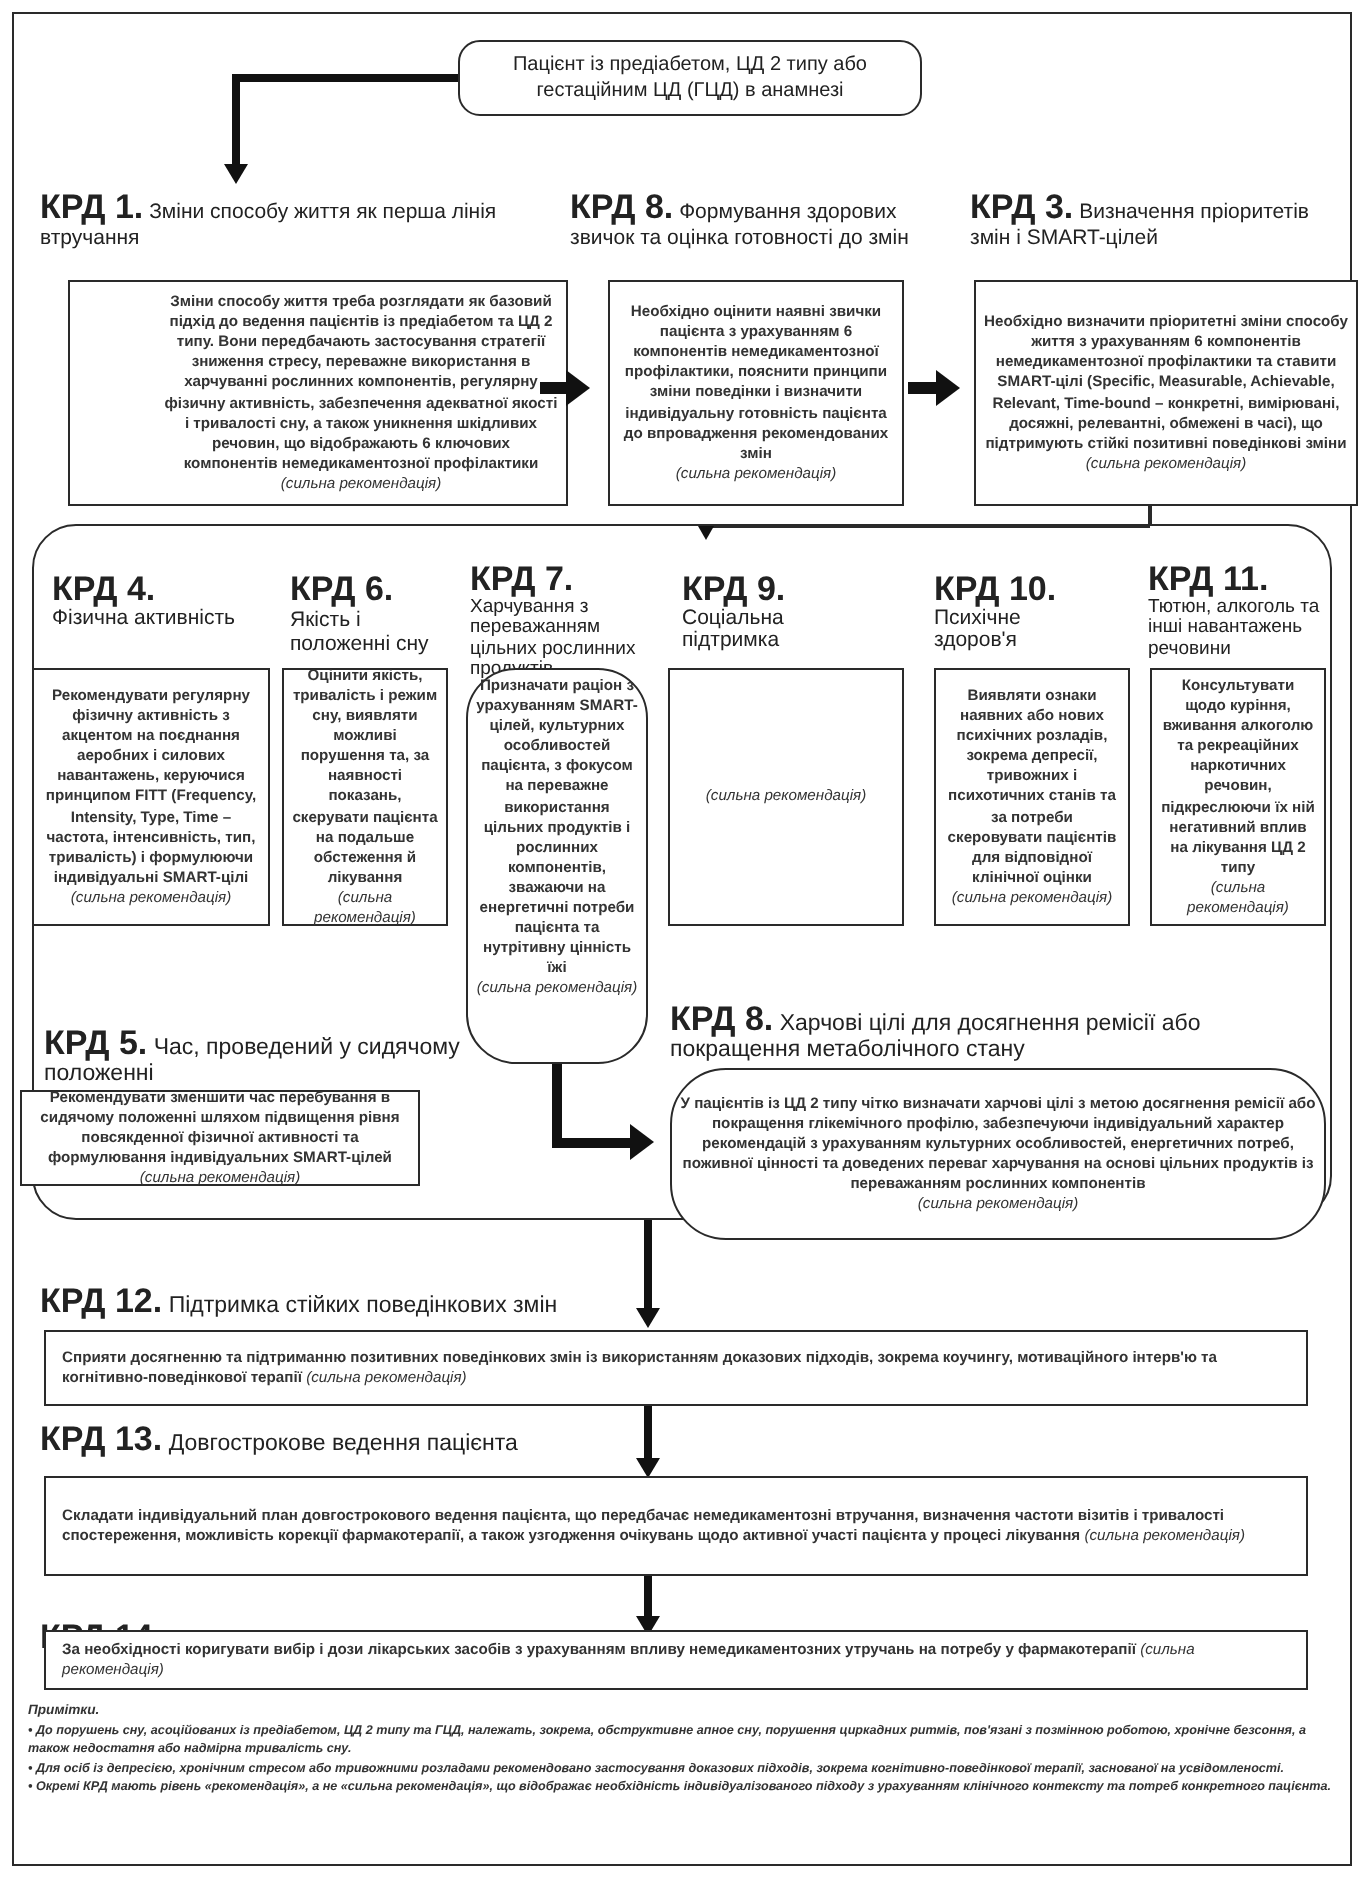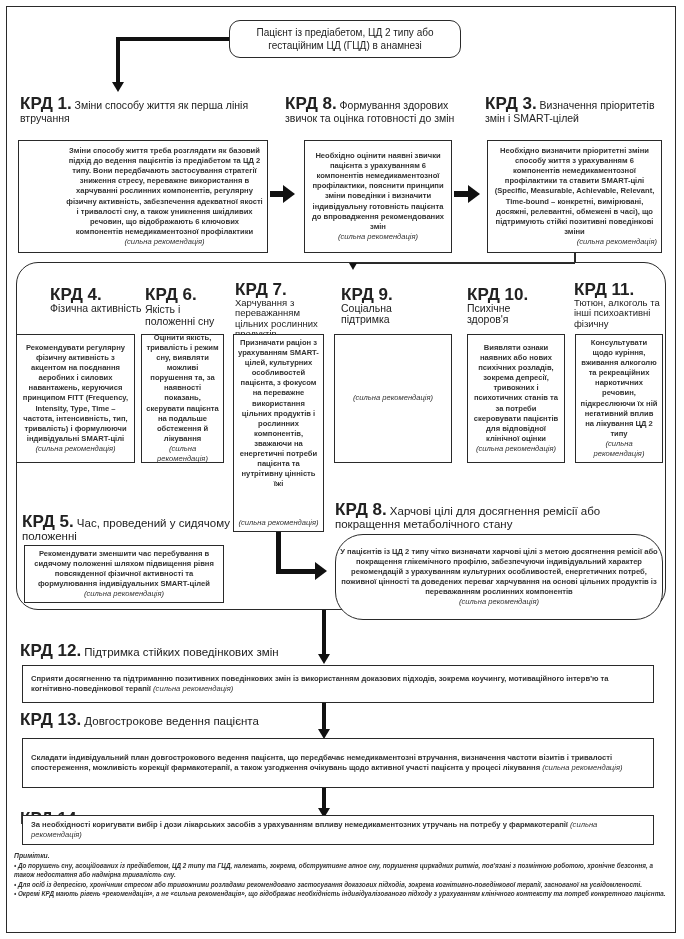--- a/index.html
+++ b/index.html
@@ -48,95 +48,95 @@
 <div class="hdr" style="left:20px;top:98px;width:250px;">
   <span class="code">КРД 1.</span> <span>Зміни способу життя як перша лінія втручання</span>
 </div>
 <div class="hdr" style="left:285px;top:98px;width:170px;">
   <span class="code">КРД 8.</span> <span>Формування здорових звичок та оцінка готовності до змін</span>
 </div>
 <div class="hdr" style="left:485px;top:98px;width:180px;">
   <span class="code">КРД 3.</span> <span>Визначення пріоритетів змін і SMART-цілей</span>
 </div>
 
-<div class="box" style="left:18px;top:140px;width:250px;height:113px;padding-left:47px;">
+<div class="box" style="left:34px;top:140px;width:250px;height:113px;padding-left:47px;">
   <span>Зміни способу життя треба розглядати як базовий підхід до ведення пацієнтів із предіабетом та ЦД 2 типу. Вони передбачають застосування стратегії зниження стресу, переважне використання в харчуванні рослинних компонентів, регулярну фізичну активність, забезпечення адекватної якості і тривалості сну, а також уникнення шкідливих речовин, що відображають 6 ключових компонентів немедикаментозної профілактики</span>
   <span class="rec">(сильна рекомендація)</span>
 </div>
 <div class="bar" style="left:270px;top:191px;width:14px;height:6px;"></div>
 <div class="tri-right" style="left:283px;top:185px;"></div>
 
 <div class="box" style="left:304px;top:140px;width:148px;height:113px;">
   <span>Необхідно оцінити наявні звички пацієнта з урахуванням 6 компонентів немедикаментозної профілактики, пояснити принципи зміни поведінки і визначити індивідуальну готовність пацієнта до впровадження рекомендованих змін</span>
   <span class="rec">(сильна рекомендація)</span>
 </div>
 <div class="bar" style="left:454px;top:191px;width:15px;height:6px;"></div>
 <div class="tri-right" style="left:468px;top:185px;"></div>
 
-<div class="box" style="left:487px;top:140px;width:175px;height:113px;align-items:flex-end;">
+<div class="box" style="left:487px;top:140px;width:192px;height:113px;">
   <span>Необхідно визначити пріоритетні зміни способу життя з урахуванням 6 компонентів немедикаментозної профілактики та ставити SMART-цілі (Specific, Measurable, Achievable, Relevant, Time-bound – конкретні, вимірювані, досяжні, релевантні, обмежені в часі), що підтримують стійкі позитивні поведінкові зміни</span>
   <span class="rec">(сильна рекомендація)</span>
 </div>
 
 <div class="thin" style="left:574px;top:253px;width:1.5px;height:10px;"></div>
 <div class="thin" style="left:353px;top:262px;width:222px;height:1.5px;"></div>
 <div class="tri-down small" style="left:349px;top:263px;"></div>
 
 <div class="group"></div>
 
-<div class="hdr stack" style="left:26px;top:289px;width:105px;margin-left:24px;">
+<div class="hdr stack" style="left:26px;top:289px;width:105px;">
   <span class="code">КРД 4.</span>
   <span class="title">Фізична активність</span>
 </div>
 <div class="hdr stack" style="left:145px;top:289px;width:80px;">
   <span class="code">КРД 6.</span> <span>Якість і положенні сну</span>
 </div>
 <div class="hdr" style="left:235px;top:285px;width:92px;font-size:9.5px;line-height:10.5px;">
   <span class="code">КРД 7.</span> <span>Харчування з переважанням цільних рослинних продуктів</span>
 </div>
 <div class="hdr stack" style="left:341px;top:289px;width:100px;">
   <span class="code">КРД 9.</span>
   <span class="title">Соціальна підтримка</span>
 </div>
 <div class="hdr stack" style="left:467px;top:289px;width:80px;">
   <span class="code">КРД 10.</span>
   <span class="title">Психічне здоров'я</span>
 </div>
 <div class="hdr" style="left:574px;top:285px;width:88px;font-size:9.5px;line-height:10.5px;">
-  <span class="code">КРД 11.</span> <span>Тютюн, алкоголь та інші психоактивні фізичну</span>
+  <span class="code">КРД 11.</span> <span>Тютюн, алкоголь та інші навантажень речовини</span>
 </div>
 
 <div class="box" style="left:16px;top:334px;width:119px;height:129px;">
   <span>Рекомендувати регулярну фізичну активність з акцентом на поєднання аеробних і силових навантажень, керуючися принципом FITT (Frequency, Intensity, Type, Time – частота, інтенсивність, тип, тривалість) і формулюючи індивідуальні SMART-цілі</span>
   <span class="rec">(сильна рекомендація)</span>
 </div>
 <div class="box" style="left:141px;top:334px;width:83px;height:129px;">
   <span>Оцінити якість, тривалість і режим сну, виявляти можливі порушення та, за наявності показань, скерувати пацієнта на подальше обстеження й лікування</span>
   <span class="rec">(сильна рекомендація)</span>
 </div>
-<div class="box" style="left:233px;top:334px;width:91px;height:198px;justify-content:space-between;">
+<div class="box" style="left:233px;top:334px;width:91px;height:198px;justify-content:flex-start;border-radius:25px;">
   <span>Призначати раціон з урахуванням SMART-цілей, культурних особливостей пацієнта, з фокусом на переважне використання цільних продуктів і рослинних компонентів, зважаючи на енергетичні потреби пацієнта та нутрітивну цінність їжі</span>
   <span class="rec">(сильна рекомендація)</span>
 </div>
 <div class="box" style="left:334px;top:334px;width:118px;height:129px;">
   <span class="rec">(сильна рекомендація)</span>
 </div>
 <div class="box" style="left:467px;top:334px;width:98px;height:129px;">
   <span>Виявляти ознаки наявних або нових психічних розладів, зокрема депресії, тривожних і психотичних станів та за потреби скеровувати пацієнтів для відповідної клінічної оцінки</span>
   <span class="rec">(сильна рекомендація)</span>
 </div>
 <div class="box" style="left:575px;top:334px;width:88px;height:129px;align-items:flex-end;">
   <span>Консультувати щодо куріння, вживання алкоголю та рекреаційних наркотичних речовин, підкреслюючи їх ній негативний вплив на лікування ЦД 2 типу</span>
   <span class="rec">(сильна рекомендація)</span>
 </div>
 
 <div class="hdr big" style="left:22px;top:515px;width:210px;">
   <span class="code">КРД 5.</span> <span>Час, проведений у сидячому положенні</span>
 </div>
-<div class="box" style="left:24px;top:545px;width:200px;height:58px;">
+<div class="box" style="left:10px;top:545px;width:200px;height:48px;">
   <span>Рекомендувати зменшити час перебування в сидячому положенні шляхом підвищення рівня повсякденної фізичної активності та формулювання індивідуальних SMART-цілей</span>
   <span class="rec">(сильна рекомендація)</span>
 </div>
 
 <div class="bar" style="left:276px;top:532px;width:5px;height:42px;"></div>
 <div class="bar" style="left:276px;top:569px;width:40px;height:5px;"></div>
 <div class="tri-right" style="left:315px;top:562px;"></div>
 
 <div class="hdr big" style="left:335px;top:503px;width:330px;">
   <span class="code">КРД 8.</span> <span>Харчові цілі для досягнення ремісії або покращення метаболічного стану</span>

